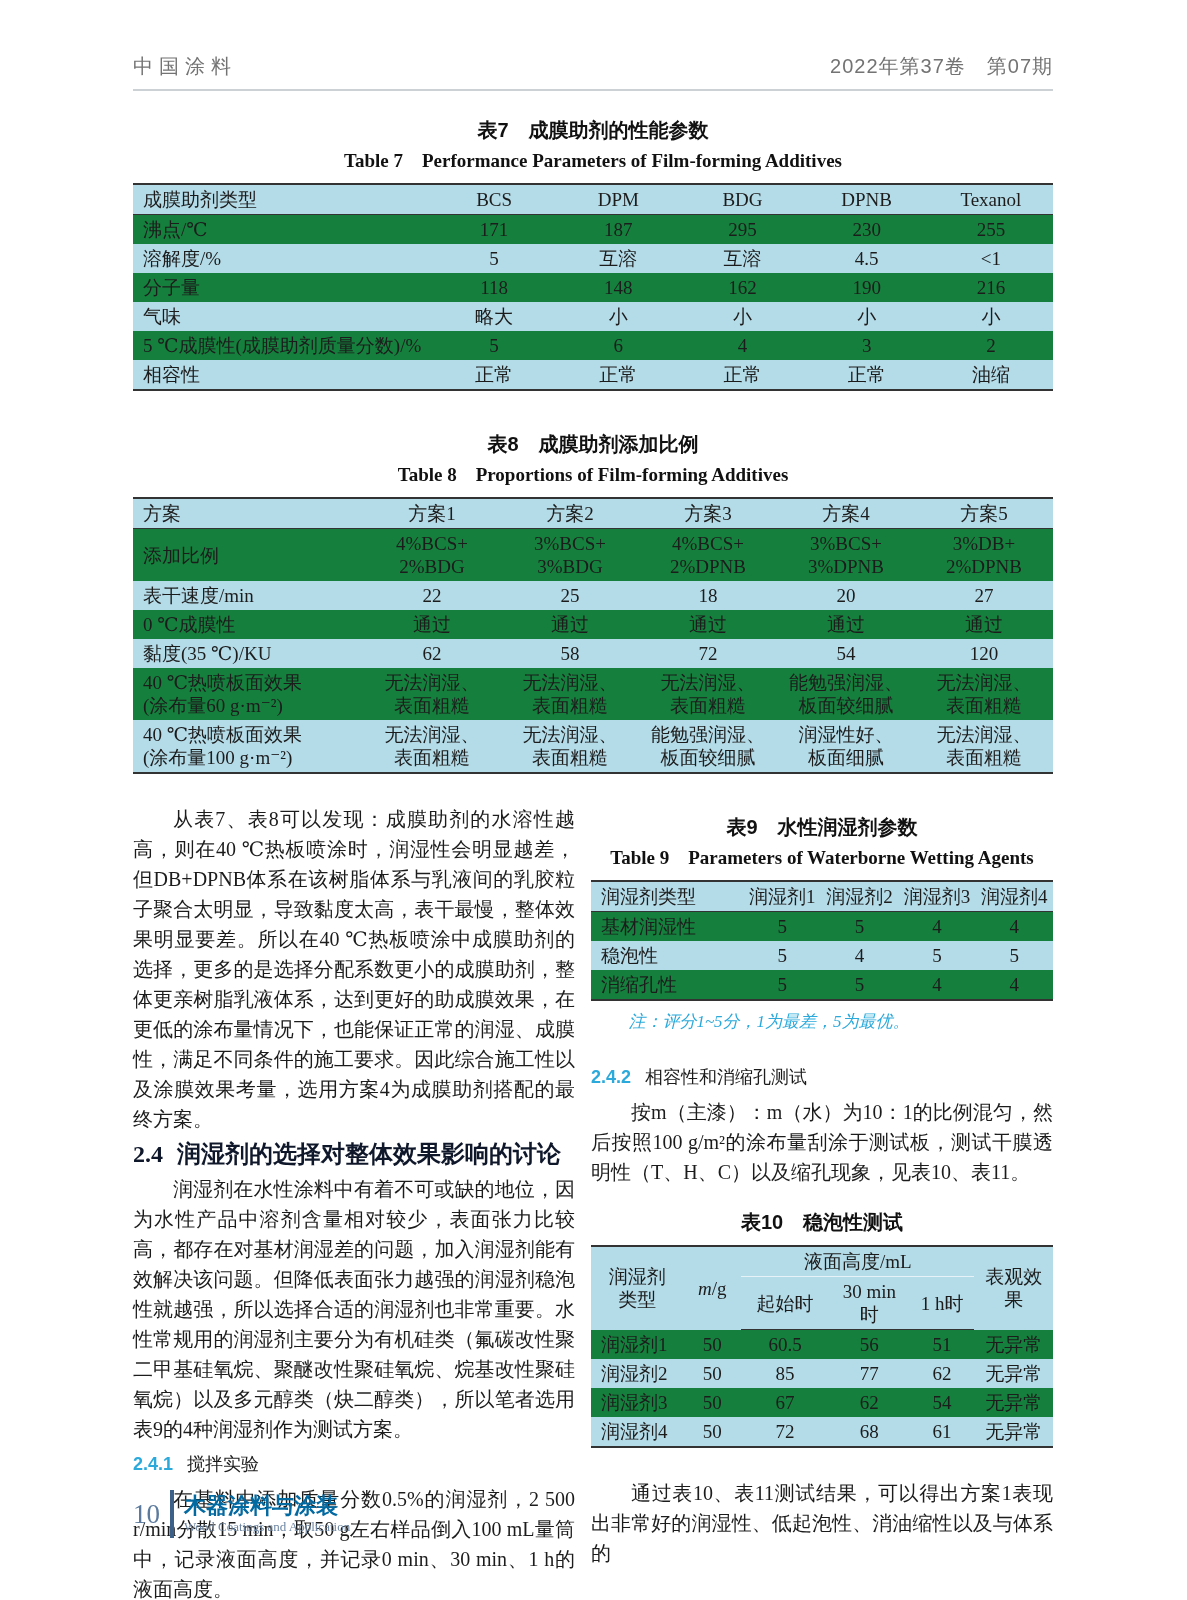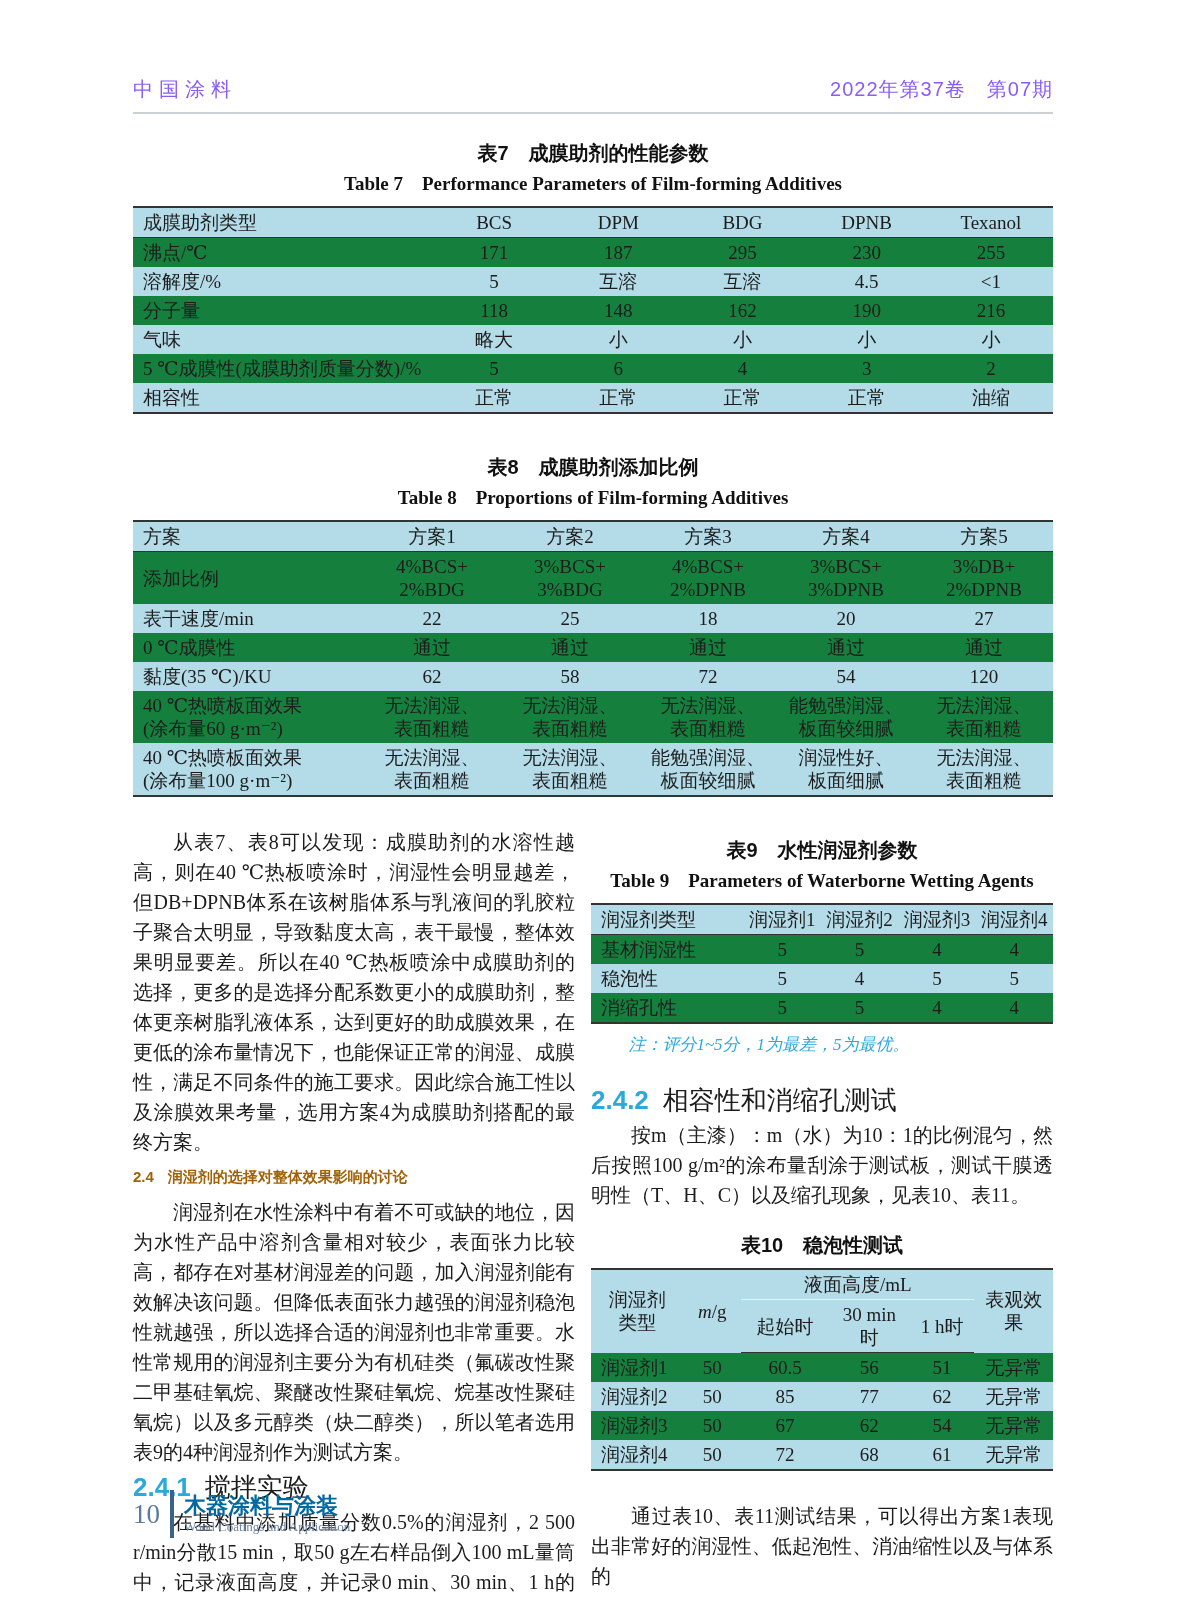--- a/index.html
+++ b/index.html
@@ -3,22 +3,22 @@
 <meta charset="utf-8">
 <style>
   html,body{margin:0;padding:0;}
   body{background:#e9e9e9;}
   .page{position:relative;width:1187px;height:1600px;background:#ffffff;margin:0 auto;
         font-family:"Liberation Serif","DejaVu Serif",serif;color:#1c1c1c;overflow:hidden;}
   .content{position:absolute;left:133px;top:0;width:920px;}
 
   
   .pg-header{display:flex;justify-content:space-between;align-items:flex-end;
-             margin-top:76px;padding-bottom:9px;border-bottom:2px solid #ccd1d6;
-             color:#8b5cf6;font-size:20px;font-family:"Liberation Sans","DejaVu Sans",sans-serif;}
+             margin-top:53px;padding-bottom:9px;border-bottom:2px solid #ccd1d6;
+             color:#737373;font-size:20px;font-family:"Liberation Sans","DejaVu Sans",sans-serif;}
   .pg-header .journal{letter-spacing:6px;}
   .pg-header .issue{letter-spacing:1px;}
 
   
   .cap-cn{text-align:center;font-weight:bold;font-size:20px;margin-top:26px;
           font-family:"Liberation Sans","DejaVu Sans",sans-serif;color:#111;}
   .cap-en{text-align:center;font-weight:bold;font-size:19px;margin-top:4px;
           font-family:"Liberation Serif","DejaVu Serif",serif;color:#111;}
 
   
@@ -32,24 +32,24 @@
   tr.hd th{border-bottom:1px solid #333;}
   .t10 thead tr:last-child th{border-bottom:1px solid #333;}
   .t10 thead th.spanline{border-bottom:1px solid #e6f2f7;}
   .note{color:#2ba9db;font-style:italic;font-size:17px;margin-top:9px;padding-left:2.2em;}
 
   
   .cols{display:flex;gap:16px;margin-top:30px;}
   .colL{width:442px;}
   .colR{width:462px;}
   p.body{font-size:20px;line-height:30px;text-align:justify;text-indent:2em;margin:0;}
-  .h2{color:#a16207;font-family:Liberation Sans, sans-serif;
-      font-weight:bold;font-size:15px;line-height:36px;margin:2px 0;}
+  .h2{color:#0f172a;font-family:Liberation Serif, serif;
+      font-weight:bold;font-size:24px;line-height:36px;margin:2px 0;}
   .h2 .num{margin-right:14px;}
-  .h3{font-family:"Liberation Sans","DejaVu Sans",sans-serif;font-size:26px;line-height:36px;margin:2px 0;color:#1c1c1c;}
+  .h3{font-family:"Liberation Sans","DejaVu Sans",sans-serif;font-size:18px;line-height:36px;margin:2px 0;color:#1c1c1c;}
   .h3 .num{color:#2ba9db;font-weight:bold;margin-right:14px;}
 
   
   .pg-footer{position:absolute;left:133px;top:1490px;display:flex;align-items:center;}
   .pg-footer .pno{font-size:27px;color:#5b7a9d;margin-right:10px;font-family:"Liberation Serif","DejaVu Serif",serif;}
   .pg-footer .bar{width:4px;height:48px;background:#3d6088;margin-right:10px;}
   .pg-footer .cn{font-family:"Liberation Sans","DejaVu Sans",sans-serif;font-weight:bold;
                  font-size:22px;color:#0369a1;line-height:26px;}
   .pg-footer .en{font-size:13px;color:#6e87a3;line-height:16px;font-family:"Liberation Serif","DejaVu Serif",serif;}
   i.m{font-style:italic;}

